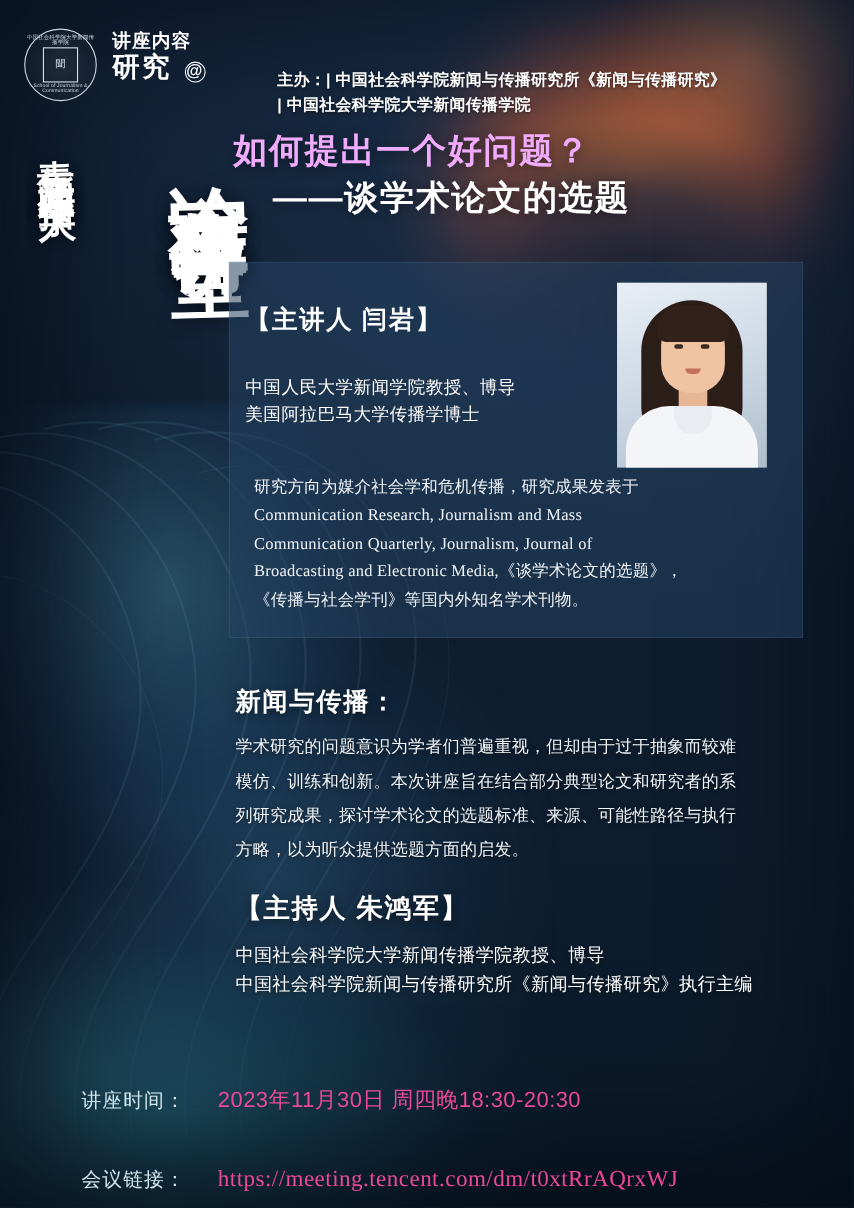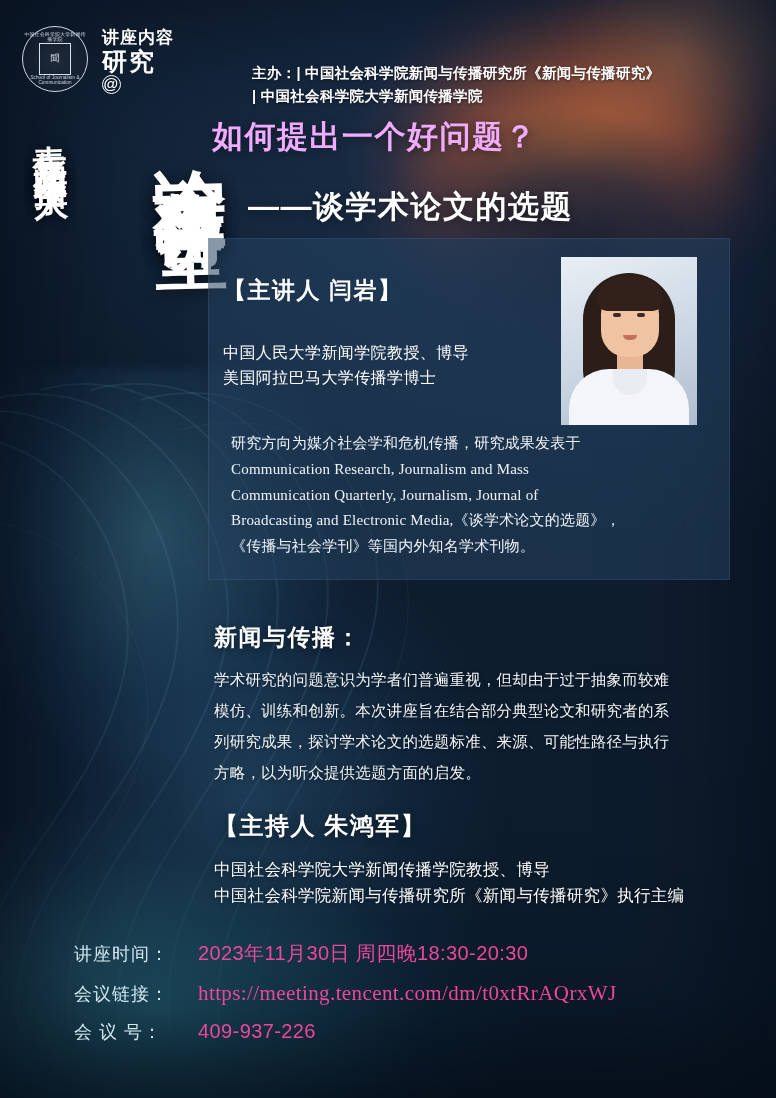--- a/index.html
+++ b/index.html
@@ -123,22 +123,21 @@
     font-size: 17px;
     letter-spacing: 1px;
     font-weight: 700;
   }
   .journal .line2 {
     font-size: 25px;
     font-weight: 800;
     letter-spacing: 2px;
     display: flex;
     align-items: baseline;
-    gap: 0;
-    flex-direction: column;
+    gap: 12px;
   }
   .journal .line2 .mark {
     font-size: 15px;
     font-style: italic;
     border: 1.2px solid #fff;
     border-radius: 50%;
     width: 17px; height: 17px;
     display: inline-flex; align-items: center; justify-content: center;
     font-weight: 600;
   }
@@ -192,21 +191,21 @@
     width: 540px;
     text-shadow: 0 2px 10px rgba(0,0,0,.45);
   }
   .title-line1 {
     font-size: 31px;
     font-weight: 800;
     letter-spacing: 1.5px;
     color: #f0abfc;
   }
   .title-line2 {
-    margin-top: 28px;
+    margin-top: 1px;
     font-size: 31px;
     font-weight: 800;
     letter-spacing: 1.5px;
     color: #ffffff;
     padding-left: 36px;
   }
 
   
   .speaker-card {
     position: absolute;
@@ -298,20 +297,21 @@
   
   .footer {
     position: absolute;
     left: 74px; top: 940px;
     width: 660px;
   }
   .footer-row {
     display: flex;
     align-items: baseline;
     margin-bottom: 14px;
+    margin-top: 46px;
   }
   .footer-label {
     font-size: 18px;
     color: #cfe6ef;
     letter-spacing: 1px;
     width: 124px;
     flex: none;
   }
   .footer-value {
     font-size: 20px;

